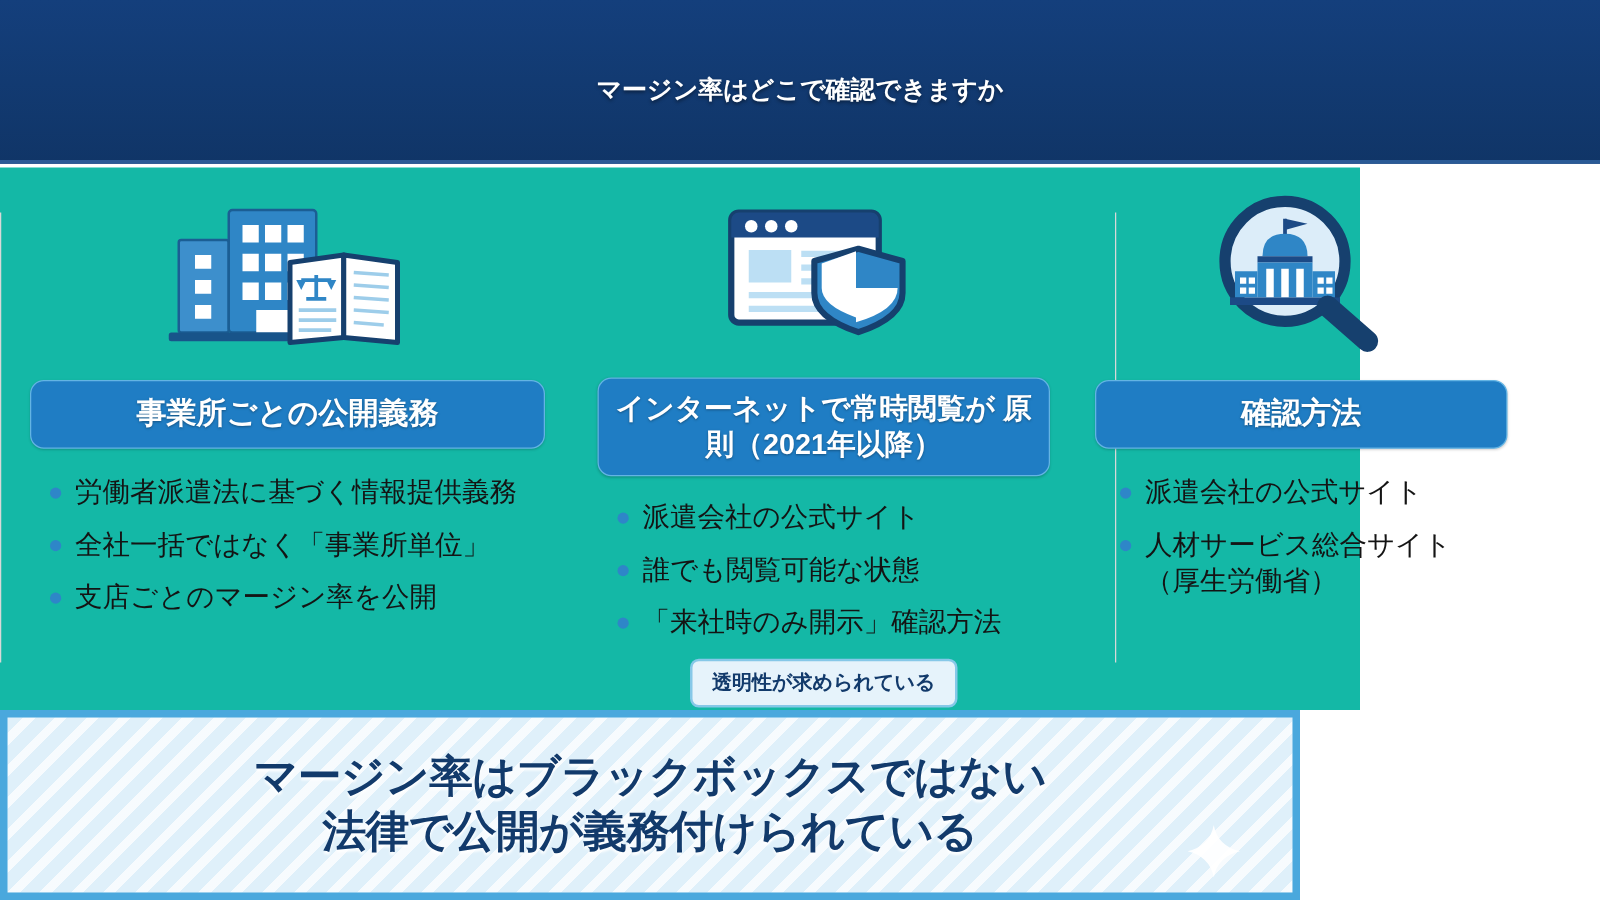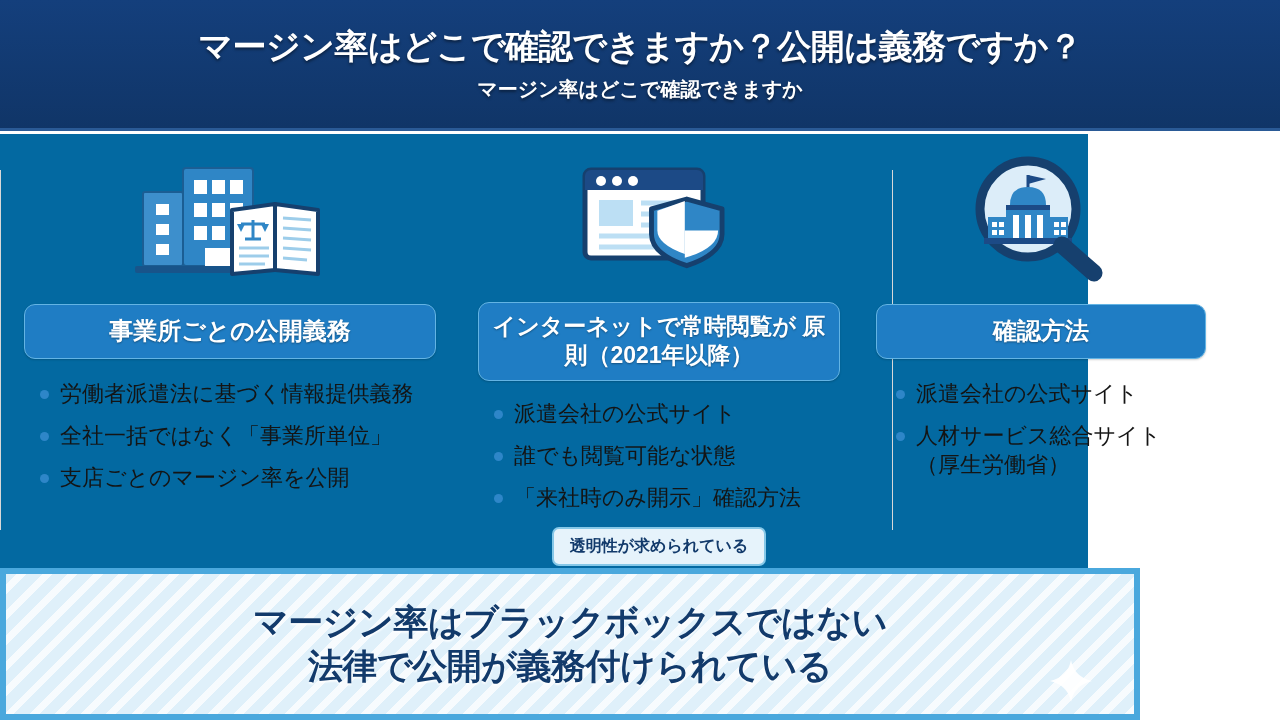--- a/index.html
+++ b/index.html
@@ -53,21 +53,21 @@
     text-shadow: 0 2px 3px rgba(0,0,0,0.45);
     white-space: nowrap;
   }
 
   
   .content {
     position: absolute;
     left: 0; top: 134px;
     width: 1088px;
     height: 434px;
-    background: #0369a1;
+    background: #14b8a6;
     display: flex;
   }
   .col {
     position: relative;
     box-sizing: border-box;
     display: flex;
     flex-direction: column;
     align-items: center;
   }
   .col-1 { width: 468px; padding: 0 24px; }
@@ -167,21 +167,21 @@
     font-size: 16px;
     padding: 7px 16px;
     text-align: center;
     box-sizing: border-box;
   }
 
   
   .banner {
     position: absolute;
     left: 0; top: 568px;
-    width: 1140px;
+    width: 1040px;
     height: 152px;
     box-sizing: border-box;
     border: 6px solid #4aa8dd;
     background-color: #dff0fa;
     background-image: repeating-linear-gradient(
       -45deg,
       rgba(255,255,255,0.75) 0px,
       rgba(255,255,255,0.75) 7px,
       rgba(255,255,255,0.0) 7px,
       rgba(255,255,255,0.0) 18px
@@ -206,21 +206,20 @@
     right: 42px;
     top: 86px;
     width: 42px;
     height: 42px;
   }
 </style>
 </head>
 <body>
 
 <div class="header">
-  <div class="header-title">マージン率はどこで確認できますか？公開は義務ですか？</div>
   <div class="header-subtitle">マージン率はどこで確認できますか</div>
 </div>
 
 <div class="content">
 
   <div class="divider"></div>
   <div class="divider divider-2"></div>
 
   <div class="col col-1">
     <div class="icon-wrap">

